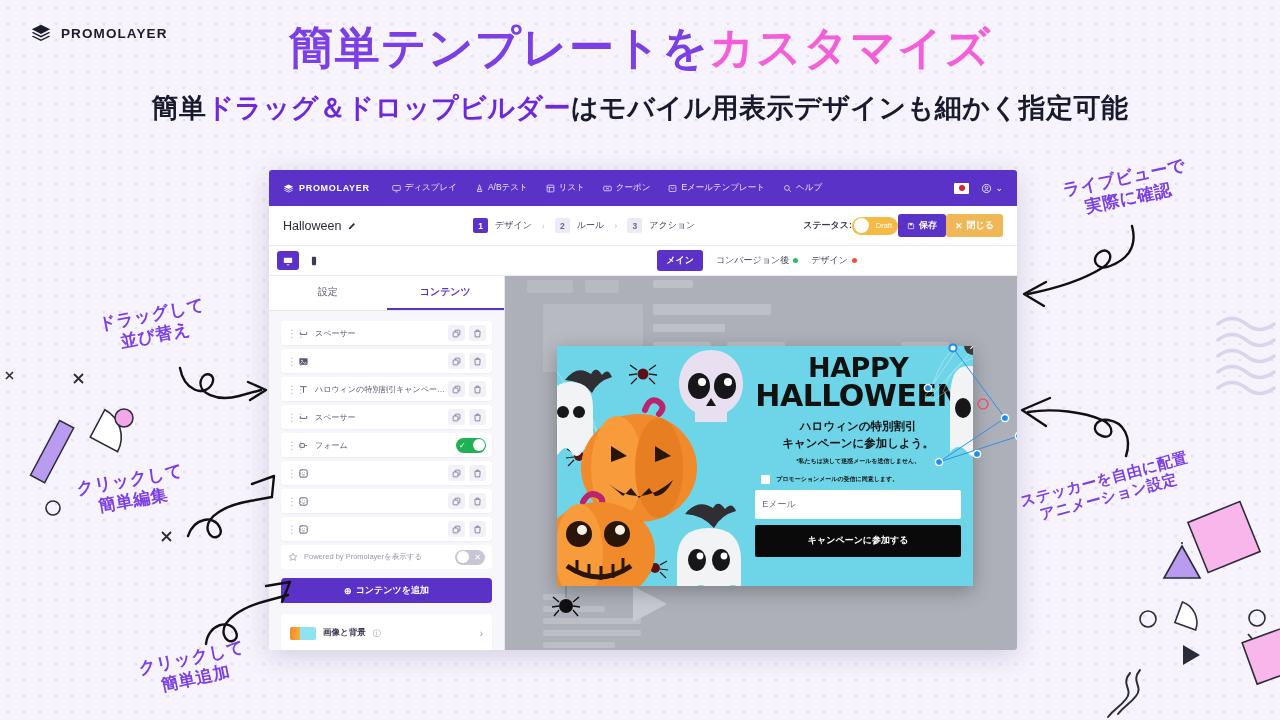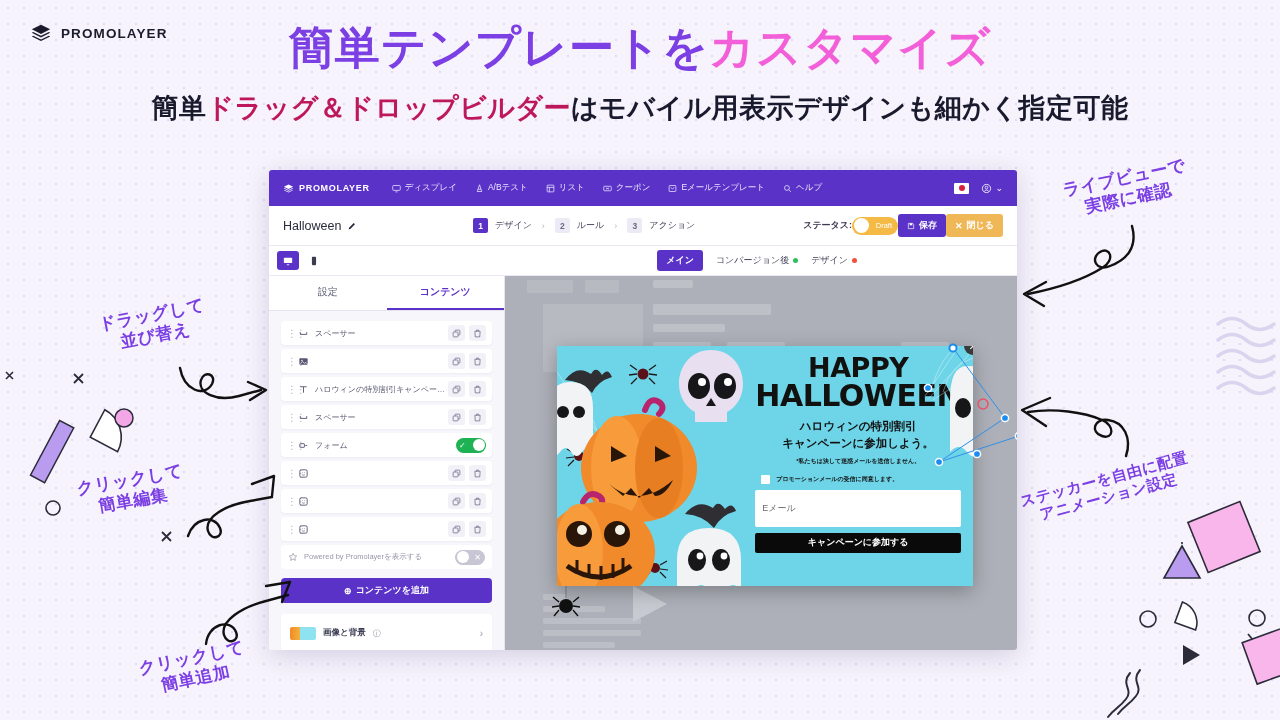--- a/index.html
+++ b/index.html
@@ -42,21 +42,21 @@
   }
   .h-purple { color: #7b3fe4; }
   .h-pink   { color: #f35fd8; }
 
   .subhead {
     position: absolute; top: 90px; left: 0; width: 1280px;
     text-align: center;
     font-size: 27px; font-weight: 700; color: #1a1a2e;
     letter-spacing: .5px; white-space: nowrap;
   }
-  .s-purple { color: #be185d; font-family: Liberation Serif, serif; }
+  .s-purple { color: #6d28d9; font-family: Liberation Serif, serif; }
 
   
   .app {
     position: absolute; left: 269px; top: 170px;
     width: 748px; height: 480px;
     background: #ffffff;
     border-radius: 3px;
     box-shadow: 0 6px 26px rgba(40,20,90,.16);
     overflow: hidden;
   }
@@ -258,26 +258,26 @@
     text-align: center; font-size: 6px; font-weight: 700; color: #111; margin-top: 5px;
   }
   .pp-check {
     display: flex; align-items: center; gap: 6px; margin-top: 9px; padding-left: 6px;
   }
   .pp-box {
     width: 9px; height: 9px; background: #fff; border-radius: 1px; flex: none;
   }
   .pp-check-label { font-size: 6px; color: #111; font-weight: 700; }
   .pp-input {
-    margin-top: 6px; height: 37px; background: #fff; border-radius: 2px;
+    margin-top: 6px; height: 29px; background: #fff; border-radius: 2px;
     display: flex; align-items: center; padding: 0 7px;
     font-size: 9px; color: #6c6c6c;
   }
   .pp-cta {
-    margin-top: 6px; height: 20px; background: #0a0a0a; color: #fff;
+    margin-top: 6px; height: 32px; background: #0a0a0a; color: #fff;
     border-radius: 2px; display: flex; align-items: center; justify-content: center;
     font-size: 9px; font-weight: 700;
   }
   .pp-close {
     position: absolute; right: -9px; top: -9px;
     width: 18px; height: 18px; border-radius: 50%; background: #3a3a3a;
     color: #fff; display: flex; align-items: center; justify-content: center;
     font-size: 10px;
   }
 

